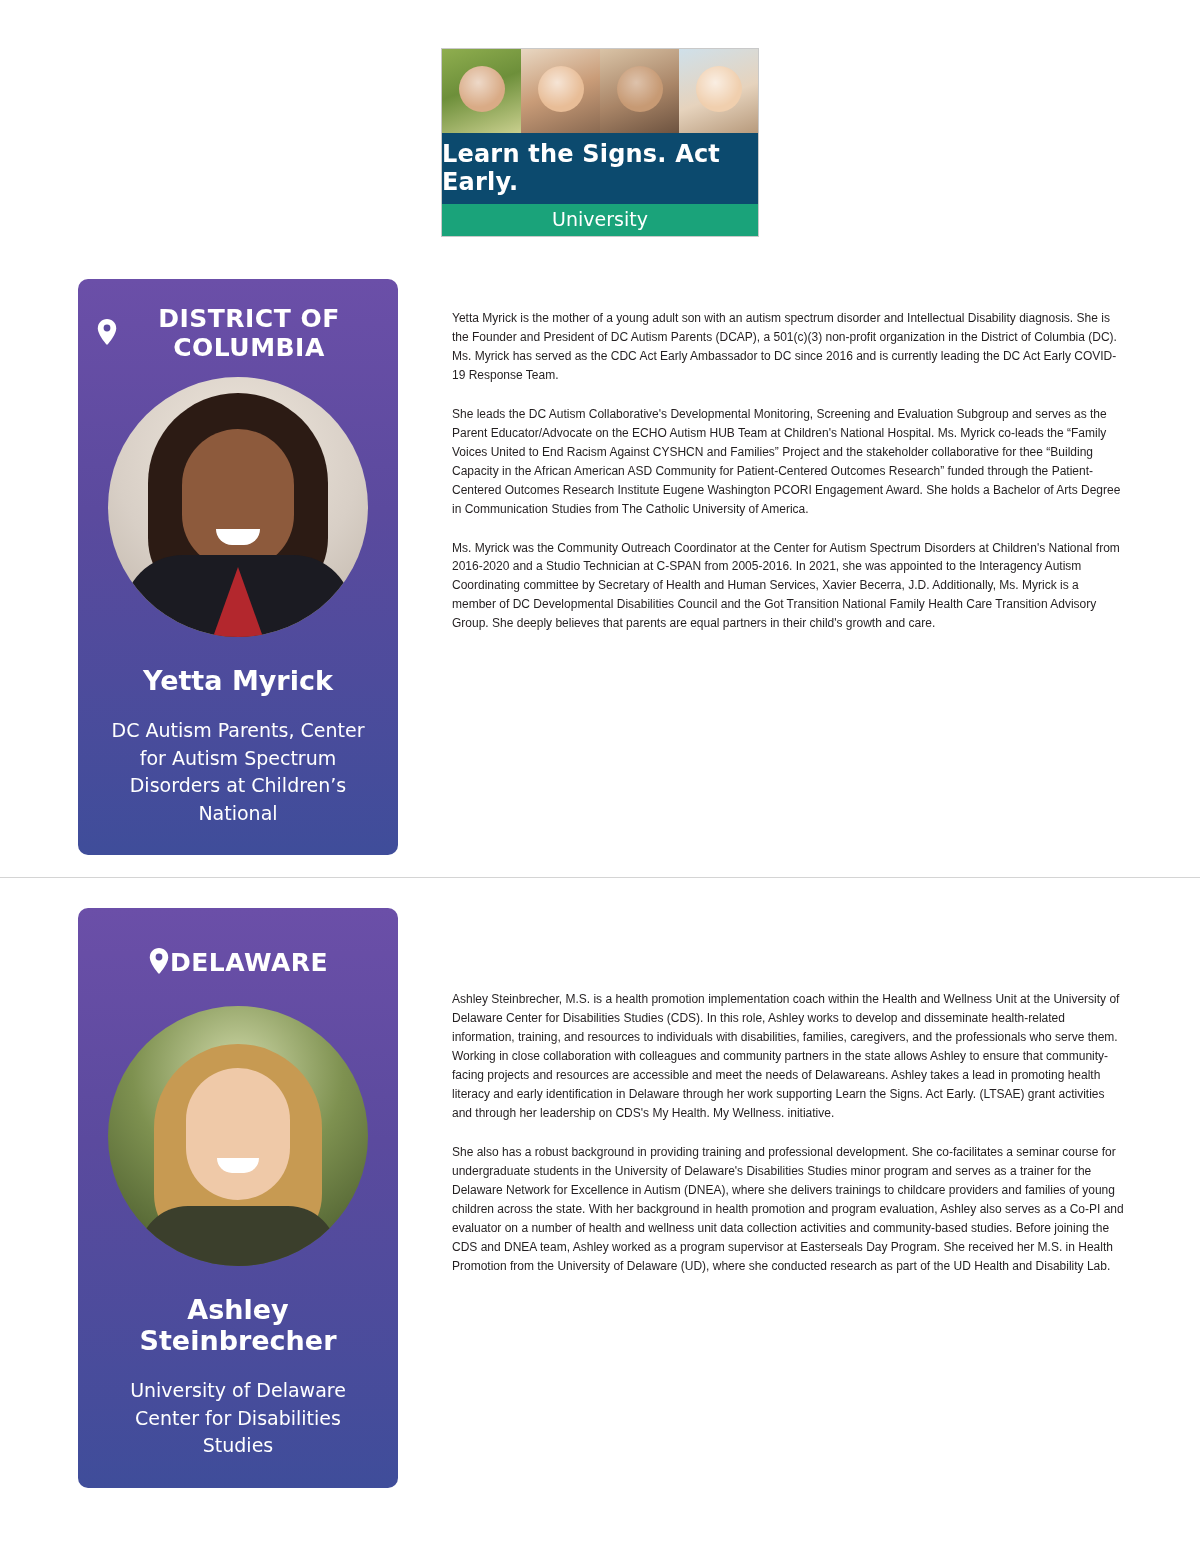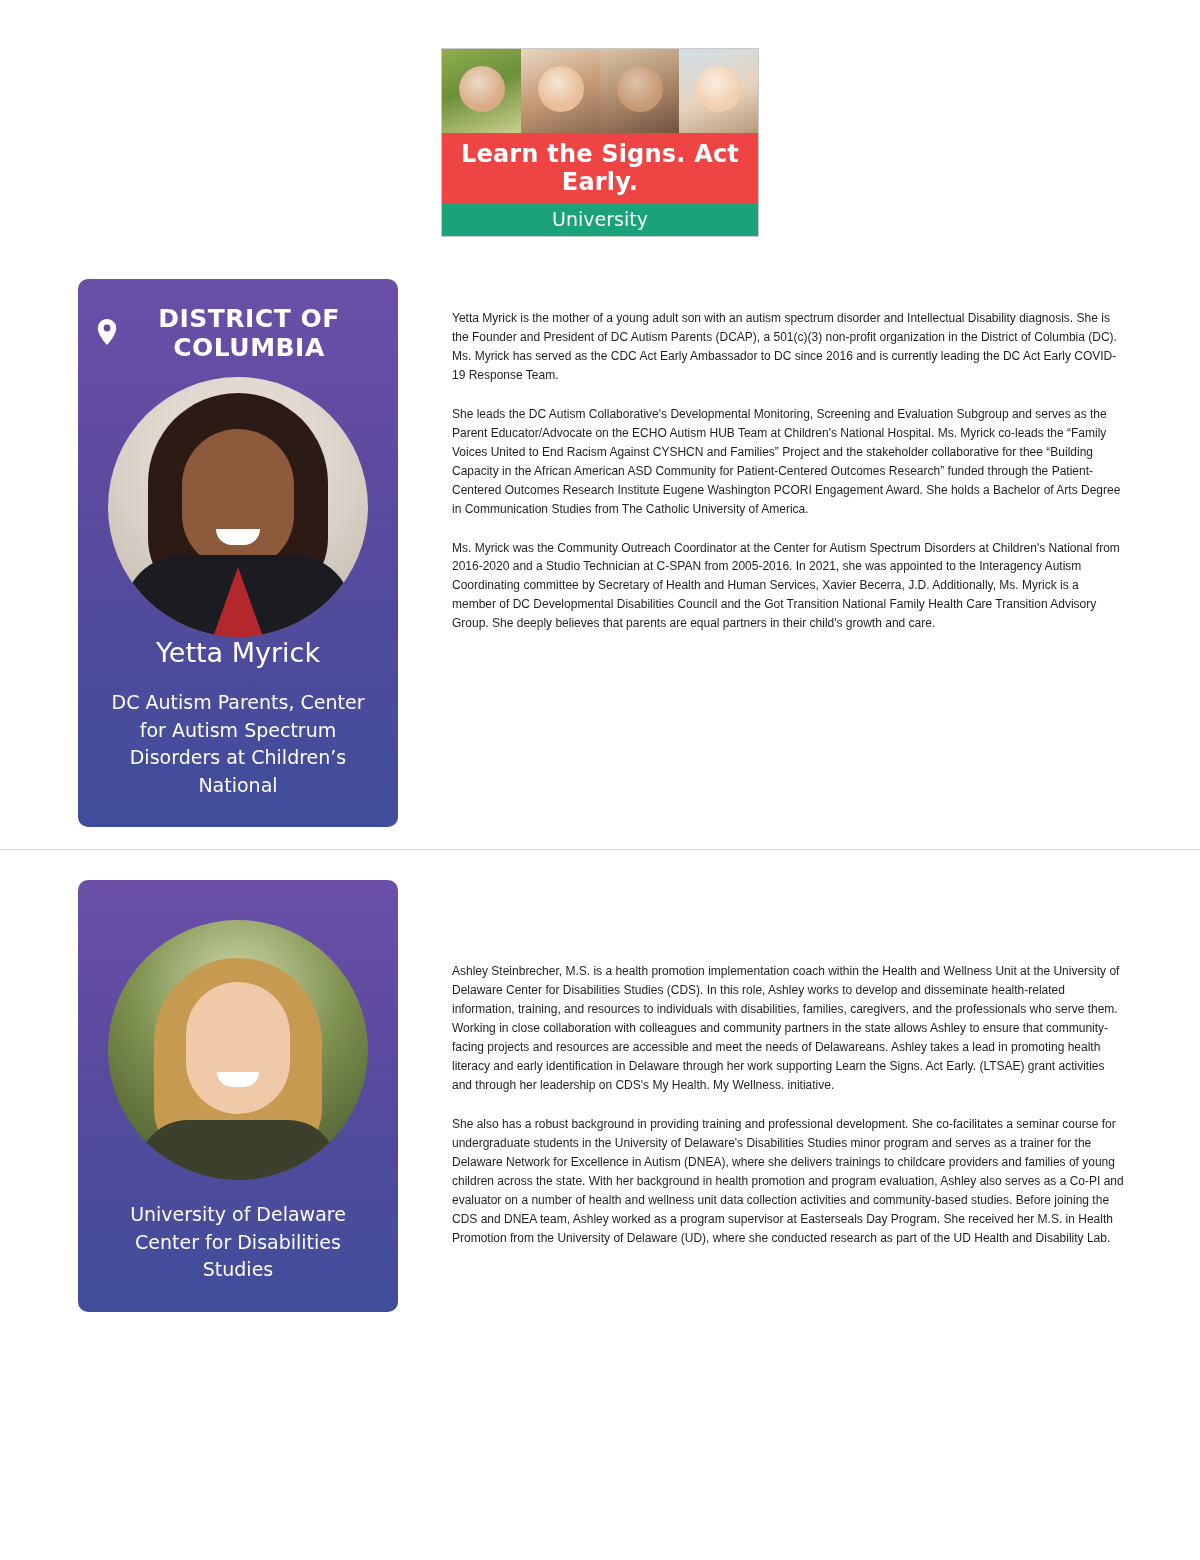--- a/index.html
+++ b/index.html
@@ -47,23 +47,22 @@
     width: 46px; height: 46px;
     border-radius: 50%;
     left: 50%; top: 48%;
     transform: translate(-50%,-50%);
     background: radial-gradient(circle at 42% 36%, rgba(255,255,255,.55), rgba(255,255,255,0) 62%), #d9ab86;
   }
   .ph2 .face { background: radial-gradient(circle at 42% 36%, rgba(255,255,255,.6), rgba(255,255,255,0) 62%), #e8bd97; }
   .ph3 .face { background: radial-gradient(circle at 42% 36%, rgba(255,255,255,.4), rgba(255,255,255,0) 62%), #c79a74; }
   .ph4 .face { background: radial-gradient(circle at 42% 36%, rgba(255,255,255,.65), rgba(255,255,255,0) 62%), #f0cfae; }
   .logo-band1 {
-    background: #ef4444;
+    background: #0c4a6e;
     color: #ffffff;
-    text-align: center;
     font-size: 24px;
     font-weight: bold;
     letter-spacing: .2px;
     padding: 7px 0 8px;
     font-family: "DejaVu Sans", sans-serif;
   }
   .logo-band2 {
     background: #1aa37a;
     color: #ffffff;
     text-align: center;
@@ -170,21 +169,22 @@
     background: #ffffff;
   }
   .p2 .body {
     position: absolute; left: 50%; transform: translateX(-50%);
     bottom: -10px; width: 200px; height: 70px;
     border-radius: 50px 50px 0 0;
     background: #3b3f2c;
   }
   .card-name {
     font-size: 27px;
-    font-weight: normal;
+    font-weight: bold;
+    margin-top: 28px;
     font-family: "DejaVu Sans", sans-serif;
   }
   .card-org {
     font-size: 19px;
     line-height: 1.45;
     margin-top: 21px;
     padding: 0 4px;
     font-family: "DejaVu Sans", sans-serif;
   }
 
@@ -253,25 +253,35 @@
     <p>Yetta Myrick is the mother of a young adult son with an autism spectrum disorder and Intellectual Disability diagnosis. She is the Founder and President of DC Autism Parents (DCAP), a 501(c)(3) non-profit organization in the District of Columbia (DC). Ms. Myrick has served as the CDC Act Early Ambassador to DC since 2016 and is currently leading the DC Act Early COVID-19 Response Team.</p>
     <p>She leads the DC Autism Collaborative's Developmental Monitoring, Screening and Evaluation Subgroup and serves as the Parent Educator/Advocate on the ECHO Autism HUB Team at Children's National Hospital. Ms. Myrick co-leads the “Family Voices United to End Racism Against CYSHCN and Families” Project and the stakeholder collaborative for thee “Building Capacity in the African American ASD Community for Patient-Centered Outcomes Research” funded through the Patient- Centered Outcomes Research Institute Eugene Washington PCORI Engagement Award. She holds a Bachelor of Arts Degree in Communication Studies from The Catholic University of America.</p>
     <p>Ms. Myrick was the Community Outreach Coordinator at the Center for Autism Spectrum Disorders at Children's National from 2016-2020 and a Studio Technician at C-SPAN from 2005-2016. In 2021, she was appointed to the Interagency Autism Coordinating committee by Secretary of Health and Human Services, Xavier Becerra, J.D. Additionally, Ms. Myrick is a member of DC Developmental Disabilities Council and the Got Transition National Family Health Care Transition Advisory Group. She deeply believes that parents are equal partners in their child's growth and care.</p>
   </div>
 </div>
 
 <div class="divider"></div>
 
 <div class="section" id="section-de">
   <div class="card">
+    <div class="card-head">
+      <span class="pin-icon">
+        <svg width="22" height="28" viewBox="0 0 22 28" aria-hidden="true">
+          <path d="M11 1C5.9 1 1.8 5.1 1.8 10.2c0 6.9 9.2 16.8 9.2 16.8s9.2-9.9 9.2-16.8C20.2 5.1 16.1 1 11 1z" fill="#ffffff"></path>
+          <circle cx="11" cy="10" r="3.4" fill="#5b4a9e"></circle>
+        </svg>
+      </span>
+      <span class="card-state">DELAWARE</span>
+    </div>
     <div class="portrait p2">
       <div class="hair"></div>
       <div class="skin"></div>
       <div class="smile"></div>
       <div class="body"></div>
     </div>
+    <div class="card-name">Ashley Steinbrecher</div>
     <div class="card-org">University of Delaware Center for Disabilities Studies</div>
   </div>
   <div class="bio">
     <p>Ashley Steinbrecher, M.S. is a health promotion implementation coach within the Health and Wellness Unit at the University of Delaware Center for Disabilities Studies (CDS). In this role, Ashley works to develop and disseminate health-related information, training, and resources to individuals with disabilities, families, caregivers, and the professionals who serve them. Working in close collaboration with colleagues and community partners in the state allows Ashley to ensure that community-facing projects and resources are accessible and meet the needs of Delawareans. Ashley takes a lead in promoting health literacy and early identification in Delaware through her work supporting Learn the Signs. Act Early. (LTSAE) grant activities and through her leadership on CDS's My Health. My Wellness. initiative.</p>
     <p>She also has a robust background in providing training and professional development. She co-facilitates a seminar course for undergraduate students in the University of Delaware's Disabilities Studies minor program and serves as a trainer for the Delaware Network for Excellence in Autism (DNEA), where she delivers trainings to childcare providers and families of young children across the state. With her background in health promotion and program evaluation, Ashley also serves as a Co-PI and evaluator on a number of health and wellness unit data collection activities and community-based studies. Before joining the CDS and DNEA team, Ashley worked as a program supervisor at Easterseals Day Program. She received her M.S. in Health Promotion from the University of Delaware (UD), where she conducted research as part of the UD Health and Disability Lab.</p>
   </div>
 </div>
 
 </body></html>

